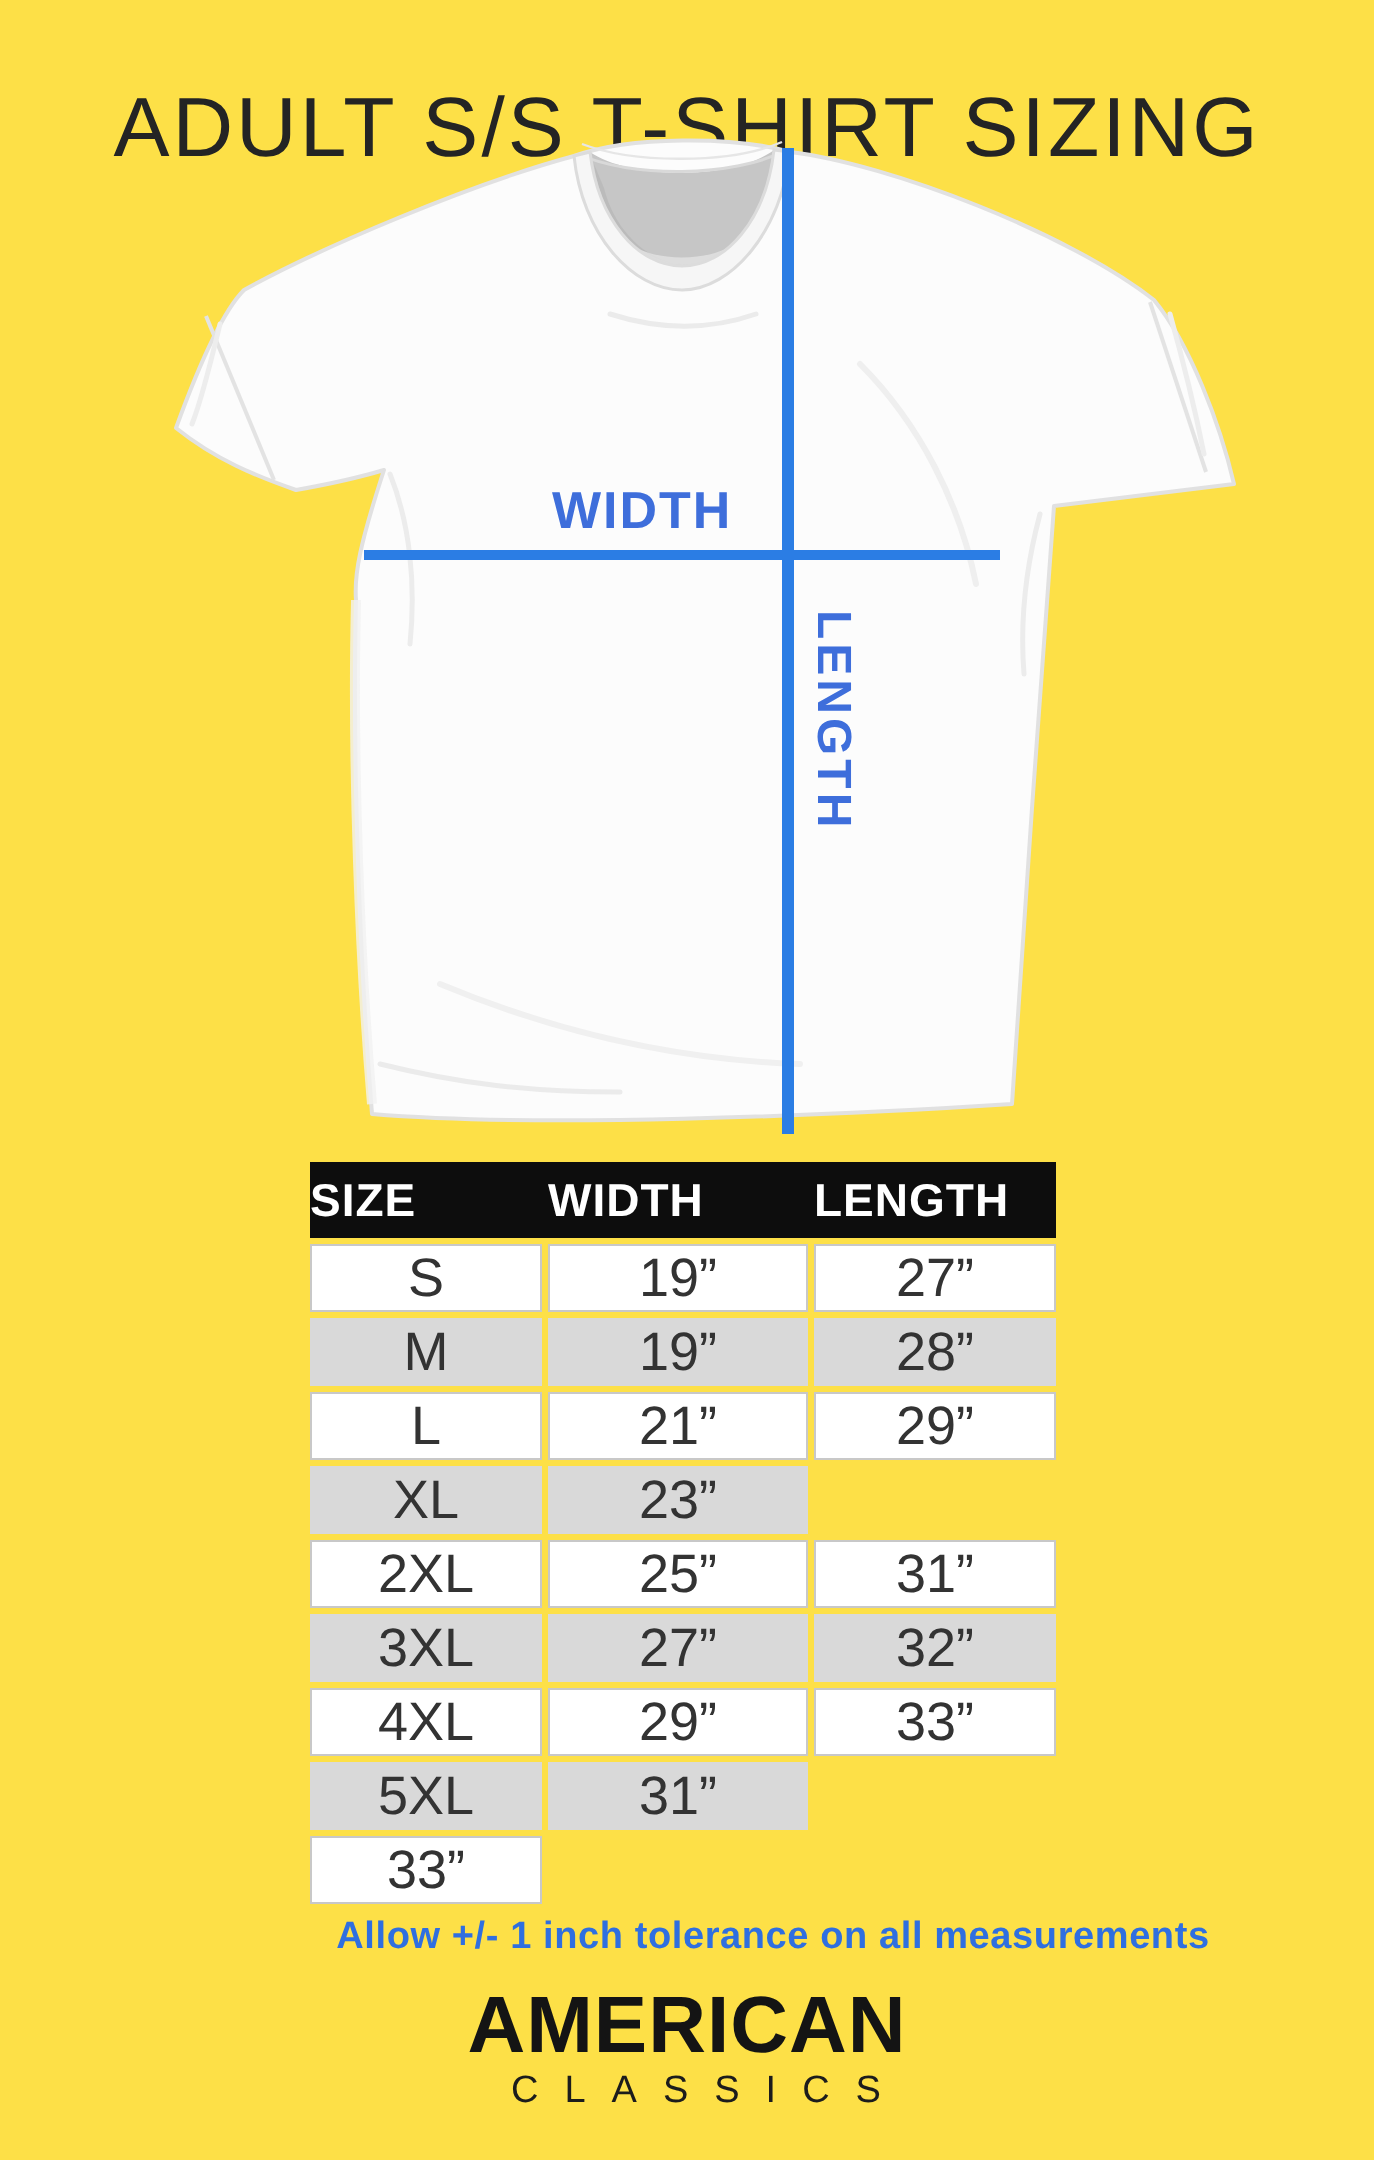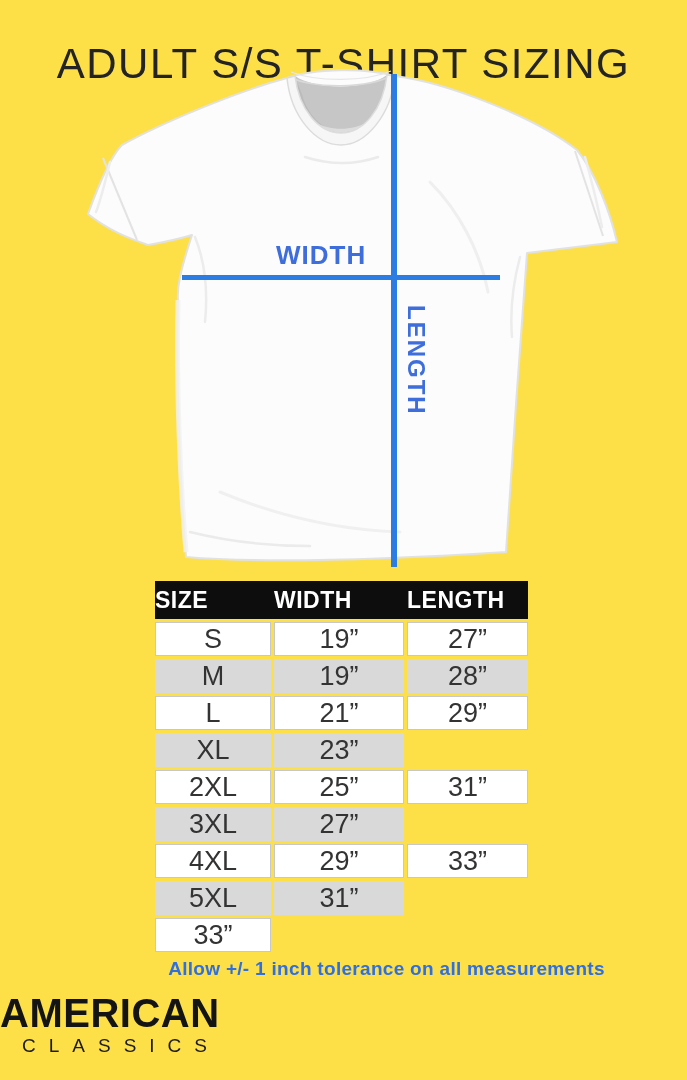--- a/index.html
+++ b/index.html
@@ -54,21 +54,21 @@
     font-size:27px;font-weight:300;color:#333333;
   }
   .row-white .cell{background:#ffffff;border:1px solid #c8c8c8;}
   .row-gray  .cell{background:#d9d9d9;border:1px solid #d9d9d9;}
   
   .tolerance-note{
     position:absolute;top:958px;left:4px;width:687px;text-align:center;
     color:#2f6fe0;font-size:19px;font-weight:bold;letter-spacing:0.3px;padding-left:39px;
   }
   
-  .brand{position:absolute;top:993px;left:0;width:687px;}
+  .brand{position:absolute;top:993px;left:0;width:687px;text-align:center;}
   .brand-name{
     font-size:40px;font-weight:800;color:#141414;letter-spacing:0.5px;
     line-height:1.0;
   }
   .brand-subname{
     font-size:19px;font-weight:300;color:#1c1c1c;
     letter-spacing:13px;padding-left:22px;margin-top:2px;
   }
 </style>
 </head>
@@ -138,20 +138,21 @@
       <div class="cell">23”</div>
     </div>
     <div class="trow row-white">
       <div class="cell">2XL</div>
       <div class="cell">25”</div>
       <div class="cell">31”</div>
     </div>
     <div class="trow row-gray">
       <div class="cell">3XL</div>
       <div class="cell">27”</div>
+      <div class="cell">32”</div>
     </div>
     <div class="trow row-white">
       <div class="cell">4XL</div>
       <div class="cell">29”</div>
       <div class="cell">33”</div>
     </div>
     <div class="trow row-gray">
       <div class="cell">5XL</div>
       <div class="cell">31”</div>
     </div>

